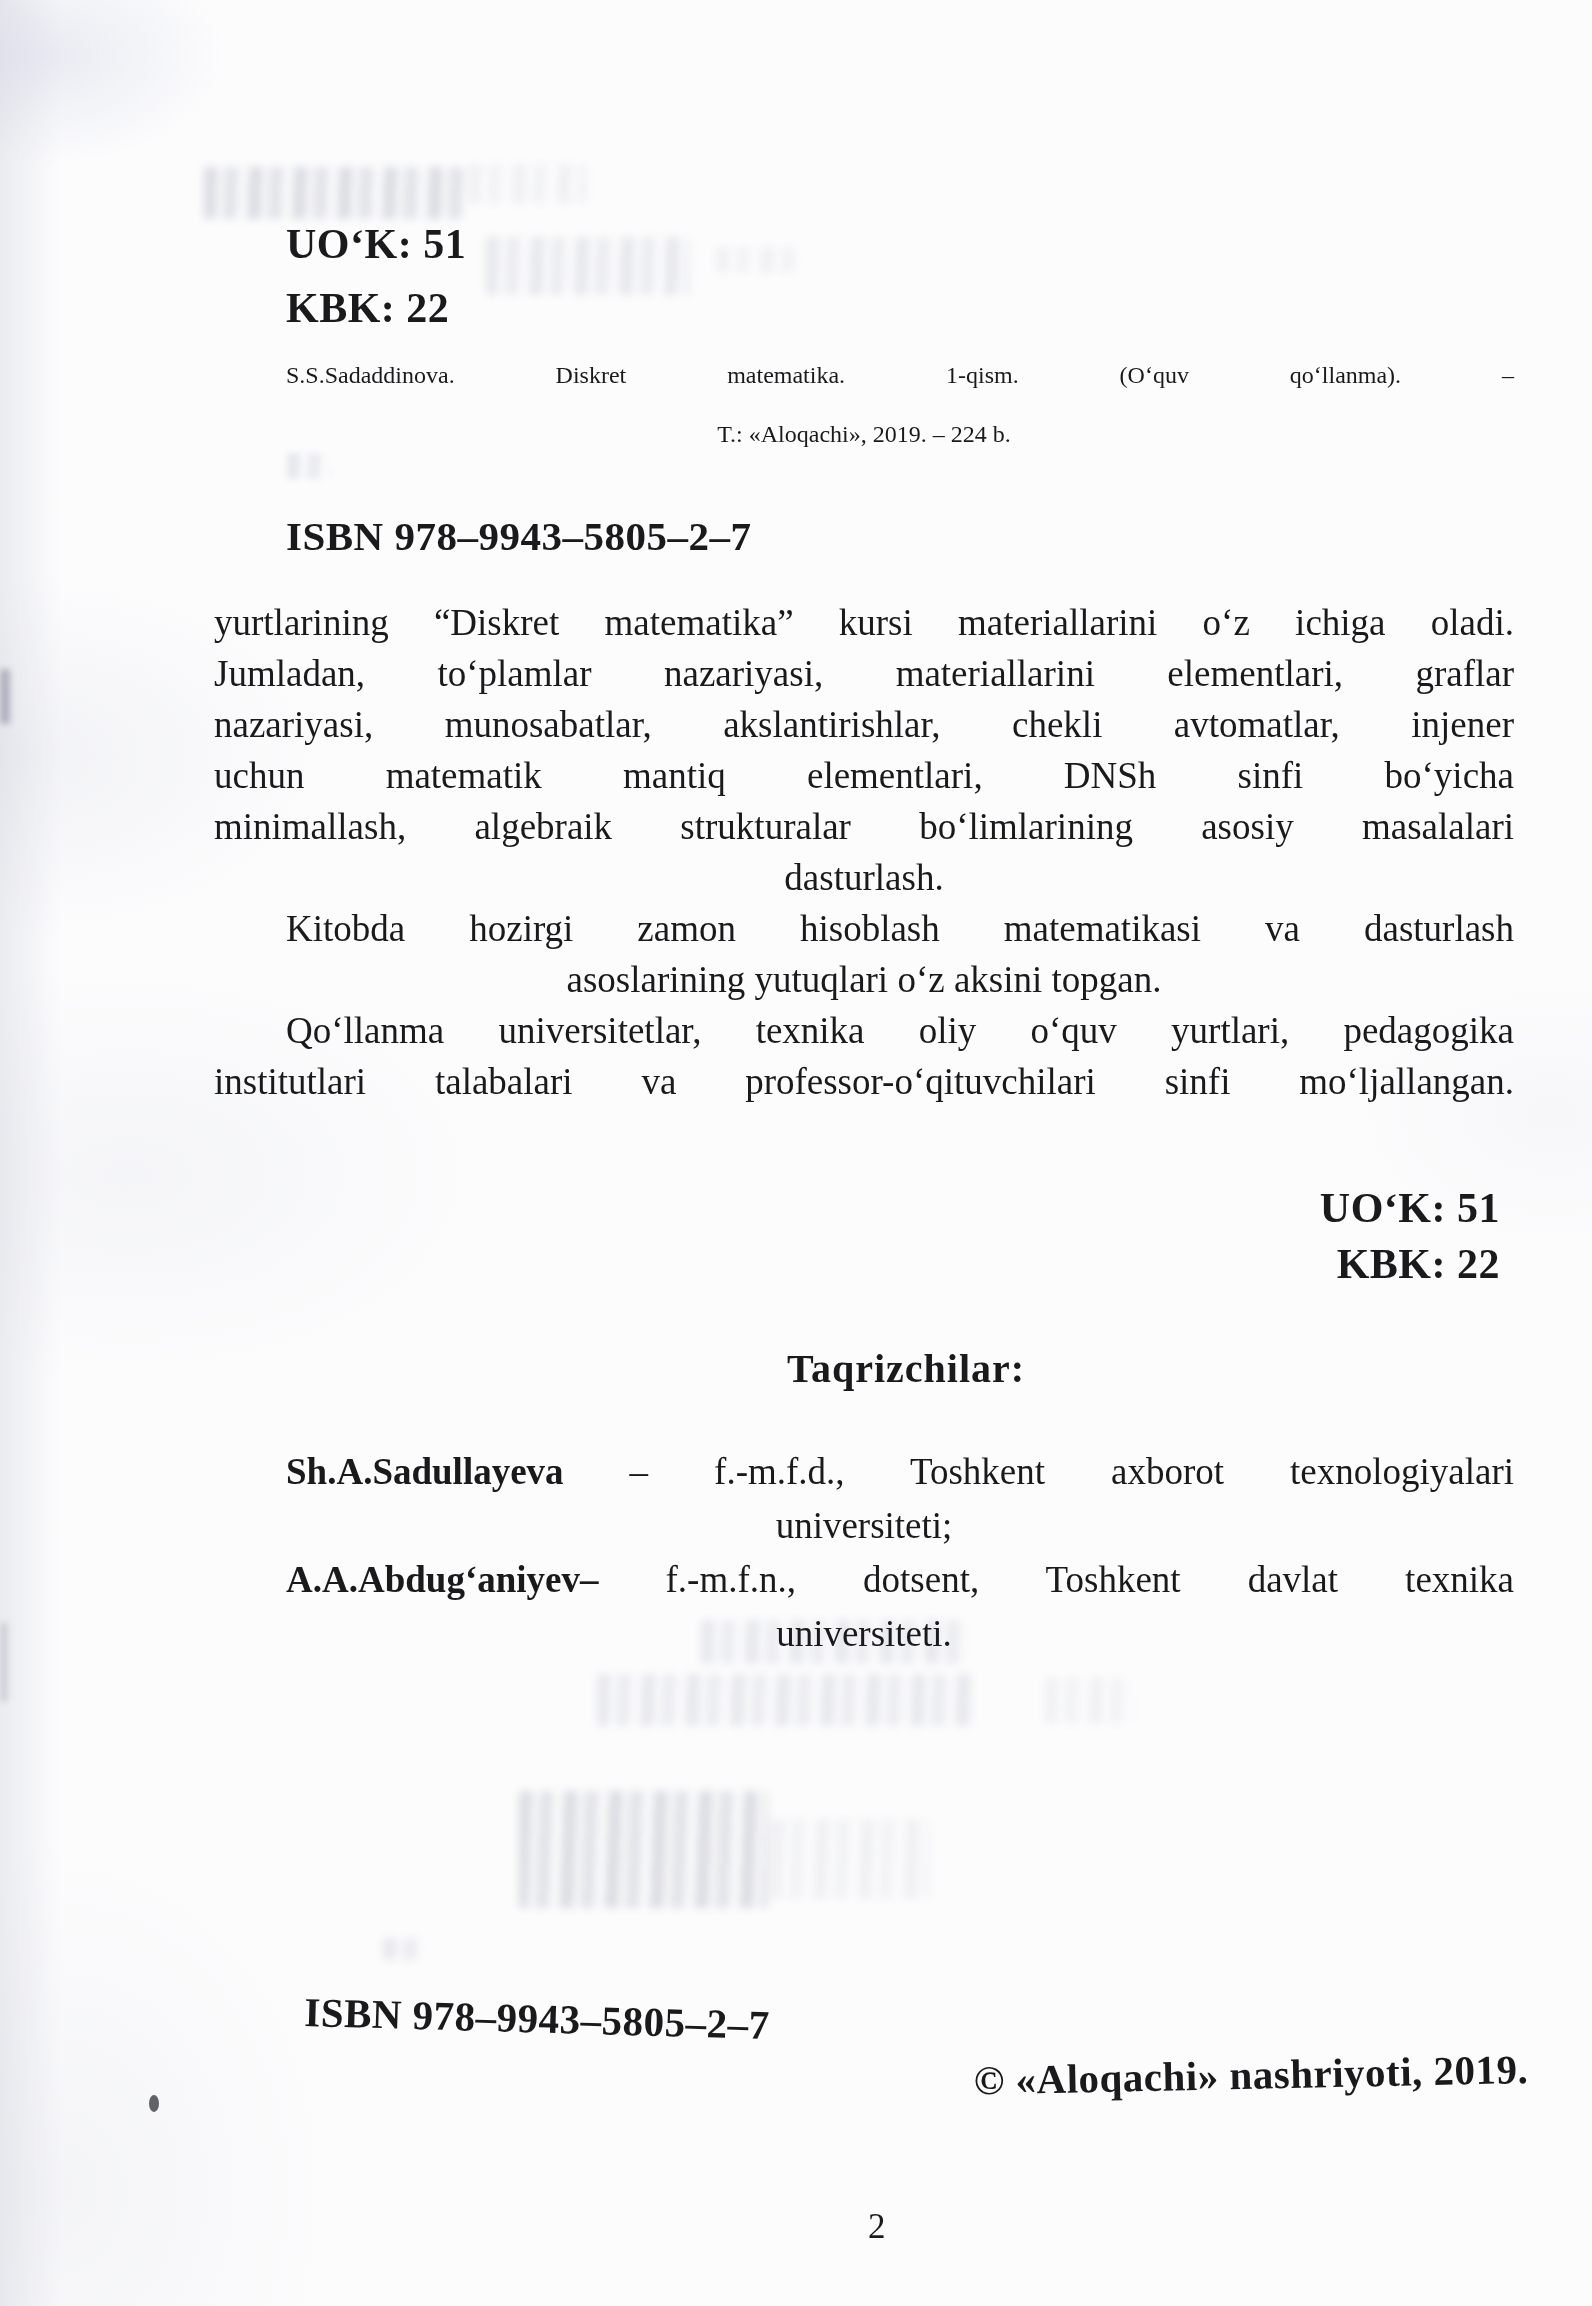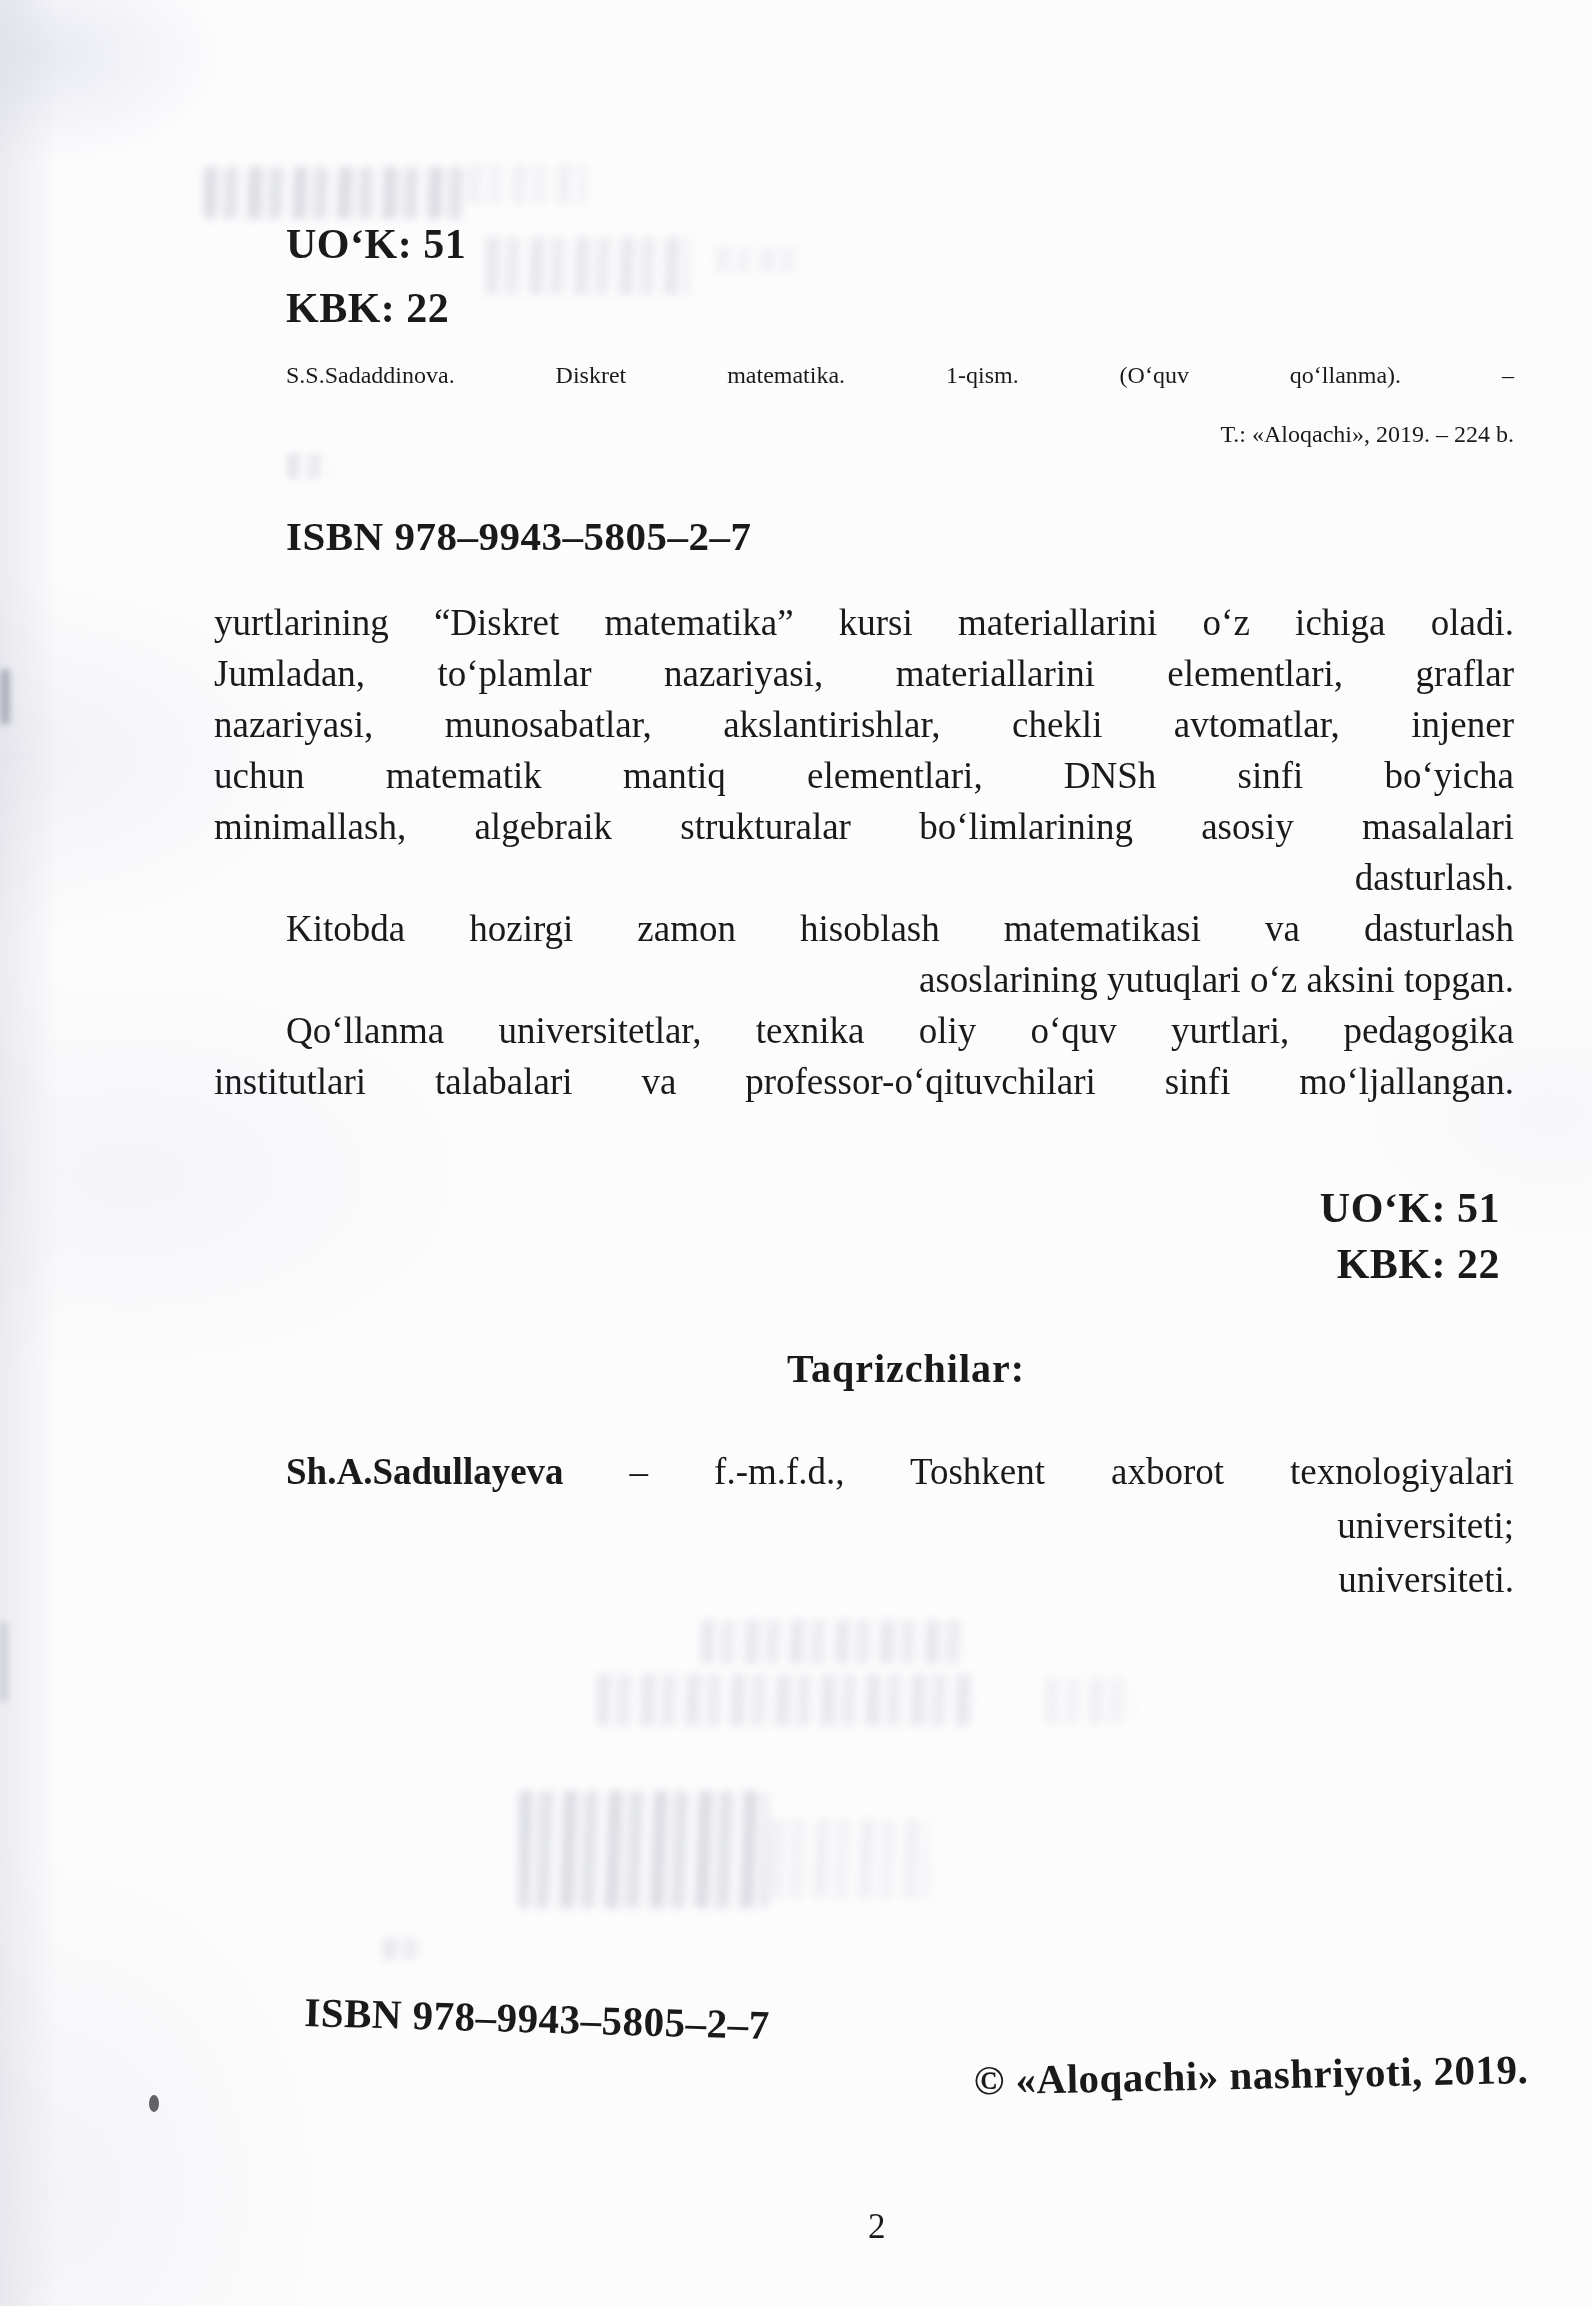--- a/index.html
+++ b/index.html
@@ -12,21 +12,21 @@
       radial-gradient(418px 259px at 30px 756px, rgba(190,193,210,.16), transparent 70%),
       radial-gradient(517px 299px at 129px 1174px, rgba(190,193,210,.12), transparent 70%),
       radial-gradient(299px 199px at 1552px 1114px, rgba(200,202,215,.10), transparent 70%),
       radial-gradient(398px 498px at 60px 2189px, rgba(195,197,212,.14), transparent 70%),
       #fcfcfd;
   }
   .abs{position:absolute;}
   .bold{font-weight:bold;}
   .col{left:214px;width:1300px;}
   .jline{display:block;text-align:justify;text-align-last:justify;text-justify:inter-word;}
-  .lline{display:block;text-align:right;}
+  .lline{display:block;text-align:center;}
   .ind{padding-left:72px;}
 
   .stamp-top{top:212px;left:286px;font-size:42px;font-weight:bold;line-height:64px;letter-spacing:0.5px;}
   .citation{top:346px;font-size:24px;line-height:59px;}
   .isbn-top{top:512px;left:286px;font-size:41px;letter-spacing:0.5px;}
   .annotation{top:597px;font-size:37px;line-height:51px;}
   .stamp-right{top:1180px;right:92px;text-align:right;font-size:42px;font-weight:bold;line-height:56px;letter-spacing:0.5px;}
   .reviewers-heading{top:1345px;left:259px;width:1294px;text-align:center;font-size:40px;font-weight:bold;letter-spacing:1px;}
   .reviewers{top:1445px;font-size:37px;line-height:54px;}
   .isbn-bottom{top:1988px;left:305px;font-size:41px;letter-spacing:0.5px;transform:rotate(1.6deg);transform-origin:left top;}
@@ -96,20 +96,21 @@
   <div class="abs stamp-right">
     <div>UO‘K: 51</div>
     <div>KBK: 22</div>
   </div>
 
   <div class="abs reviewers-heading">Taqrizchilar:</div>
 
   <div class="abs col reviewers">
     <span class="jline ind"><b>Sh.A.Sadullayeva</b> <span>– f.-m.f.d., Toshkent axborot texnologiyalari</span></span>
     <span class="lline">universiteti;</span>
+    <span class="jline ind"><b>A.A.Abdug‘aniyev–</b> <span>f.-m.f.n., dotsent, Toshkent davlat texnika</span></span>
     <span class="lline">universiteti.</span>
   </div>
 
   <div class="abs isbn-bottom bold">ISBN 978–9943–5805–2–7</div>
   <div class="abs copyright bold">© «Aloqachi» nashriyoti, 2019.</div>
 
   <div class="abs page-number">2</div>
 
 </div>
 

